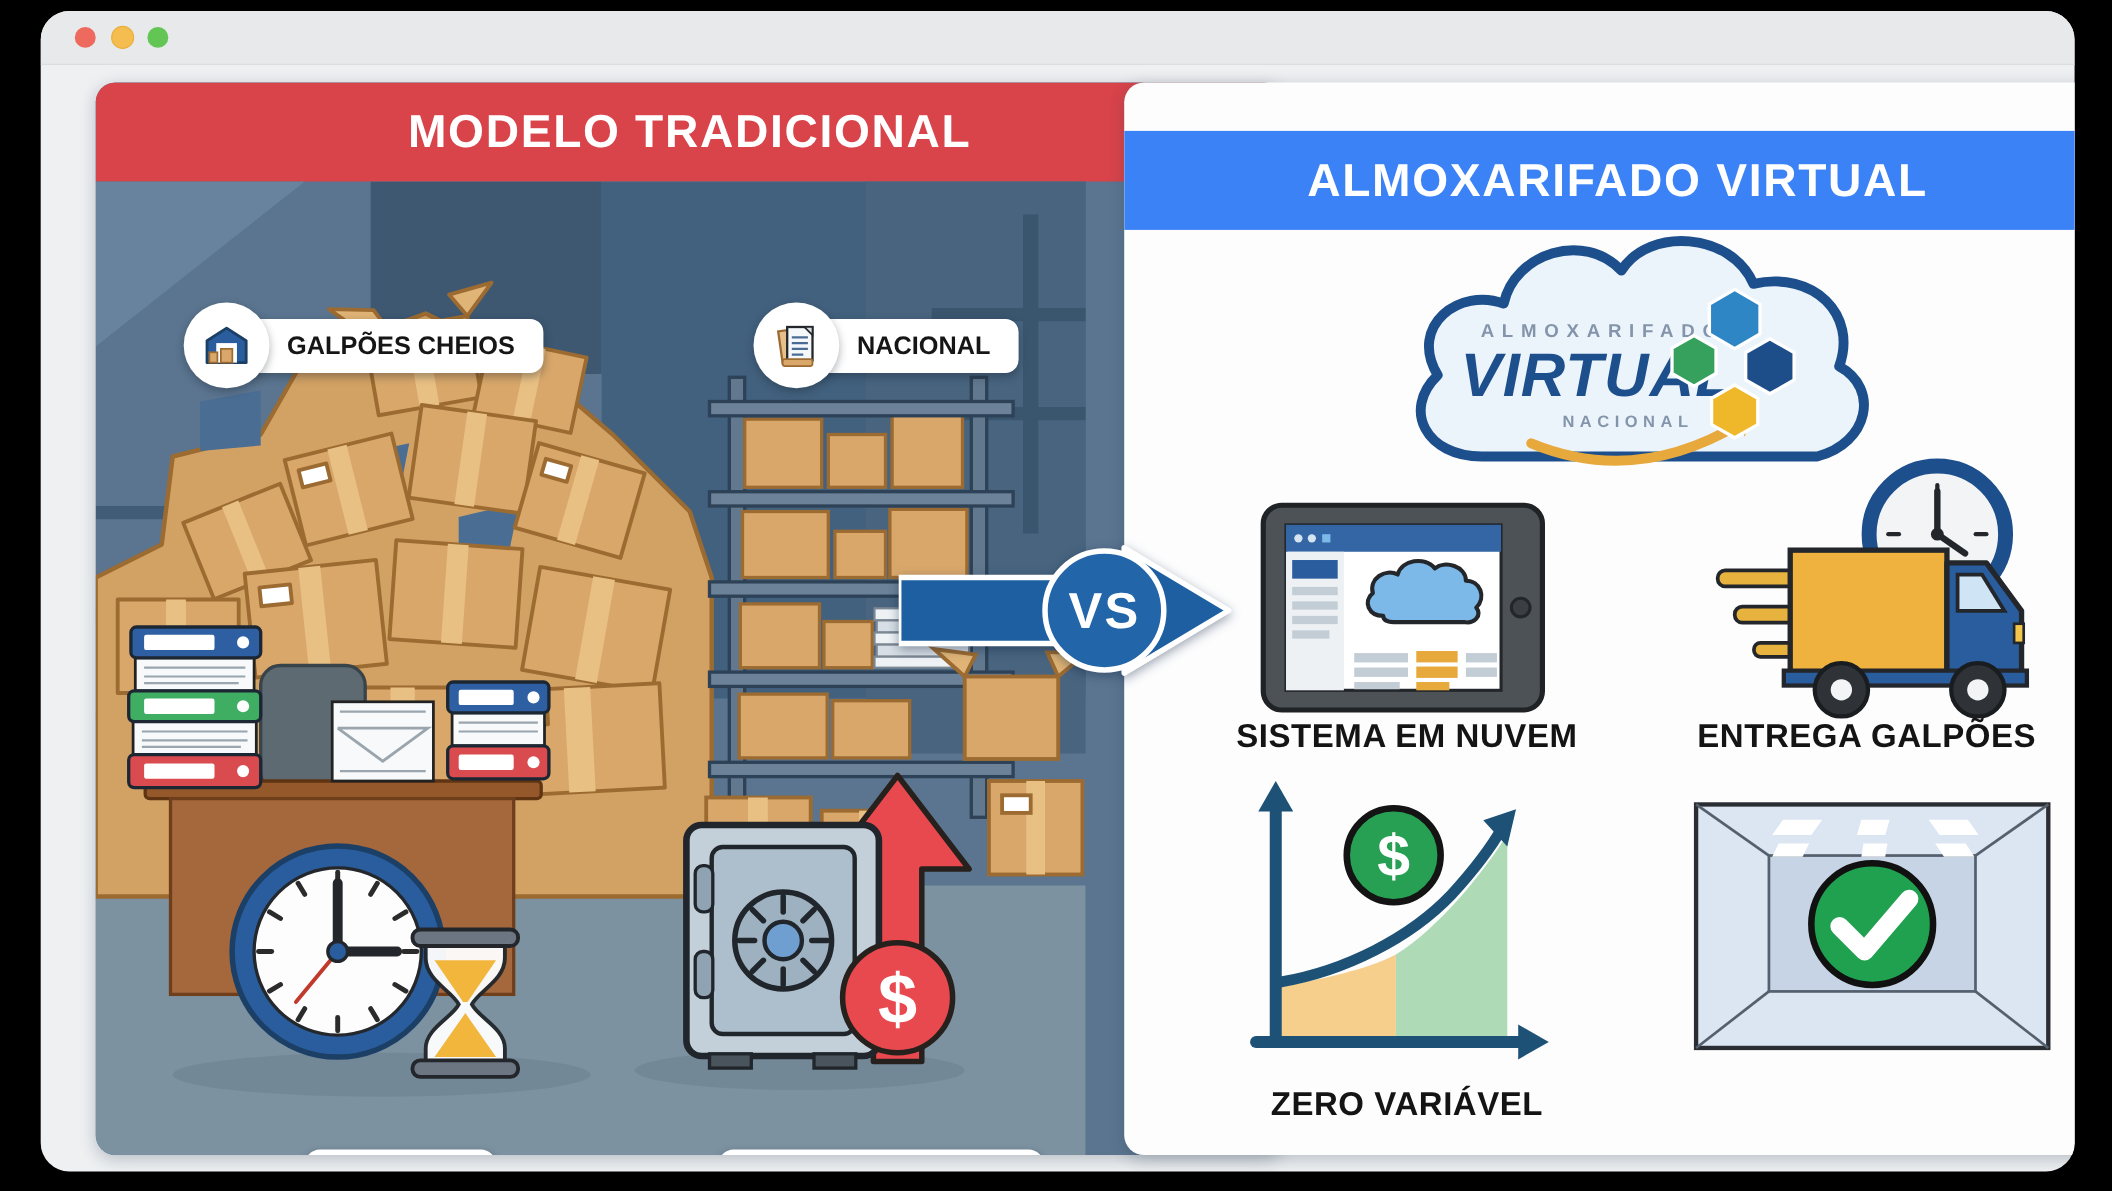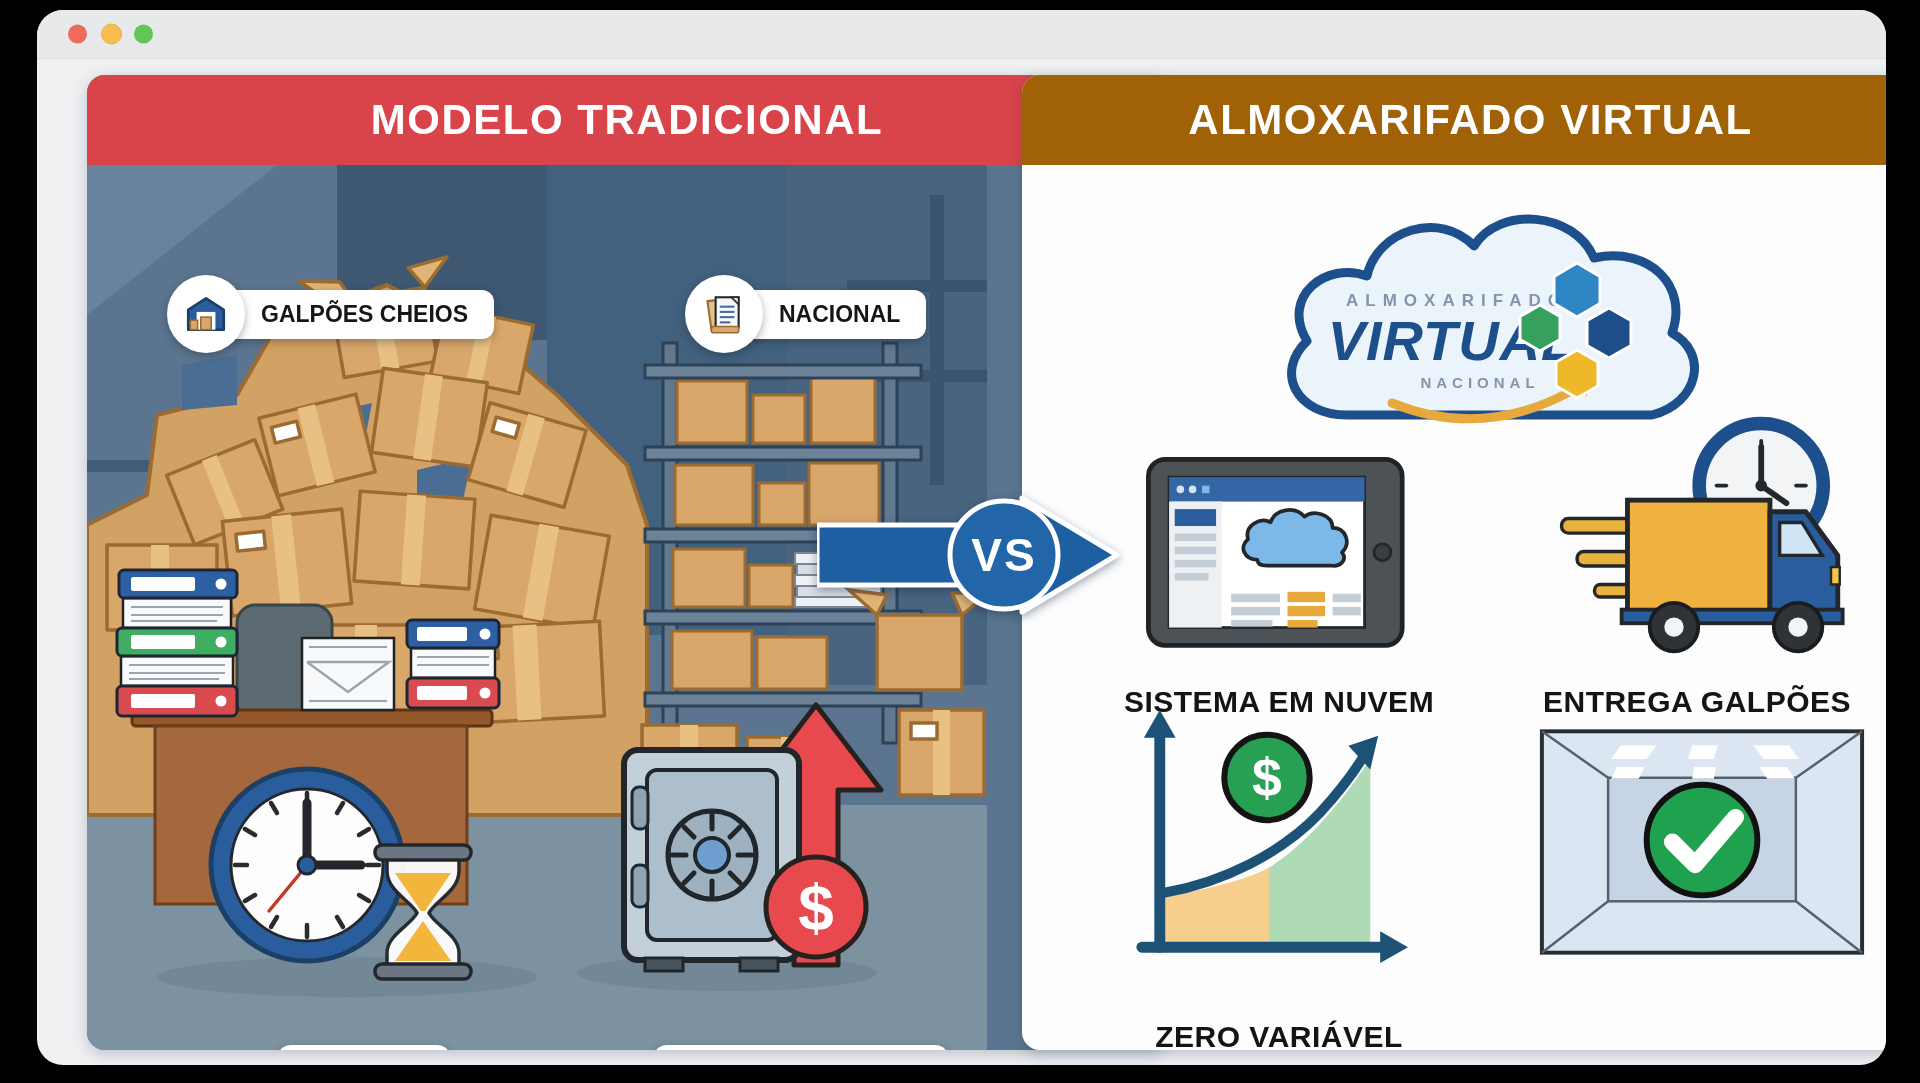--- a/index.html
+++ b/index.html
@@ -9,32 +9,32 @@
   .titlebar{position:absolute;left:0;top:0;width:100%;height:48px;background:#e7e9ea;border-bottom:1px solid #dadcdd;}
   .tl-dot{position:absolute;top:24px;width:19px;height:19px;border-radius:50%;transform:translateY(-50%);}
   .tl-red{left:31px;background:#ee6a5f;}
   .tl-yellow{left:64px;background:#f5bd4f;border:1px solid #e9b03c;}
   .tl-green{left:97px;background:#62c554;}
   .panel{position:absolute;top:65px;height:975px;border-radius:18px;overflow:hidden;box-shadow:0 4px 14px rgba(40,60,80,.25);}
   .panel-left{left:50px;width:1080px;background:#5b7590;}
   .panel-right{left:985px;width:897px;background:#fdfdfe;}
   .panel-header{position:absolute;left:0;top:0;width:100%;height:90px;display:flex;align-items:center;justify-content:center;}
   .panel-header.red{background:#d9434a;}
-  .panel-header.green{background:#a16207;}
+  .panel-header.green{background:#3b82f6;margin-top:44px;}
   .panel-title{color:#fff;font-size:42px;font-weight:700;letter-spacing:1.5px;}
   .illus{position:absolute;left:0;top:90px;width:900px;height:885px;}
   .badge{position:absolute;display:flex;align-items:center;height:78px;}
   .badge .circ{width:78px;height:78px;background:#fff;border-radius:50%;box-shadow:0 3px 8px rgba(20,30,40,.35);
     display:flex;align-items:center;justify-content:center;z-index:2;}
   .badge .pill{margin-left:-26px;background:#fff;border-radius:12px;padding:11px 26px 11px 42px;
     box-shadow:0 3px 8px rgba(20,30,40,.35);font-size:23px;font-weight:700;color:#161616;white-space:nowrap;}
   .caption-pill{position:absolute;background:#fff;border-radius:14px;padding:9px 27px;
     box-shadow:0 3px 8px rgba(20,30,40,.4);font-size:27px;font-weight:700;color:#161616;white-space:nowrap;z-index:3;}
   .feature-label{position:absolute;width:420px;text-align:center;font-size:30px;font-weight:700;color:#141414;
-    letter-spacing:.5px;white-space:nowrap;margin-top:32px;}
+    letter-spacing:.5px;white-space:nowrap;}
   .abs-svg{position:absolute;}
   .vs-overlay{position:absolute;left:780px;top:470px;width:340px;height:150px;z-index:10;
     filter:drop-shadow(0 3px 5px rgba(10,30,60,.4));}
   .vs-text{font-size:46px;font-weight:700;letter-spacing:2px;fill:#fff;}
 </style>
 </head>
 <body>
 
 <div class="window">
   <div class="titlebar">

